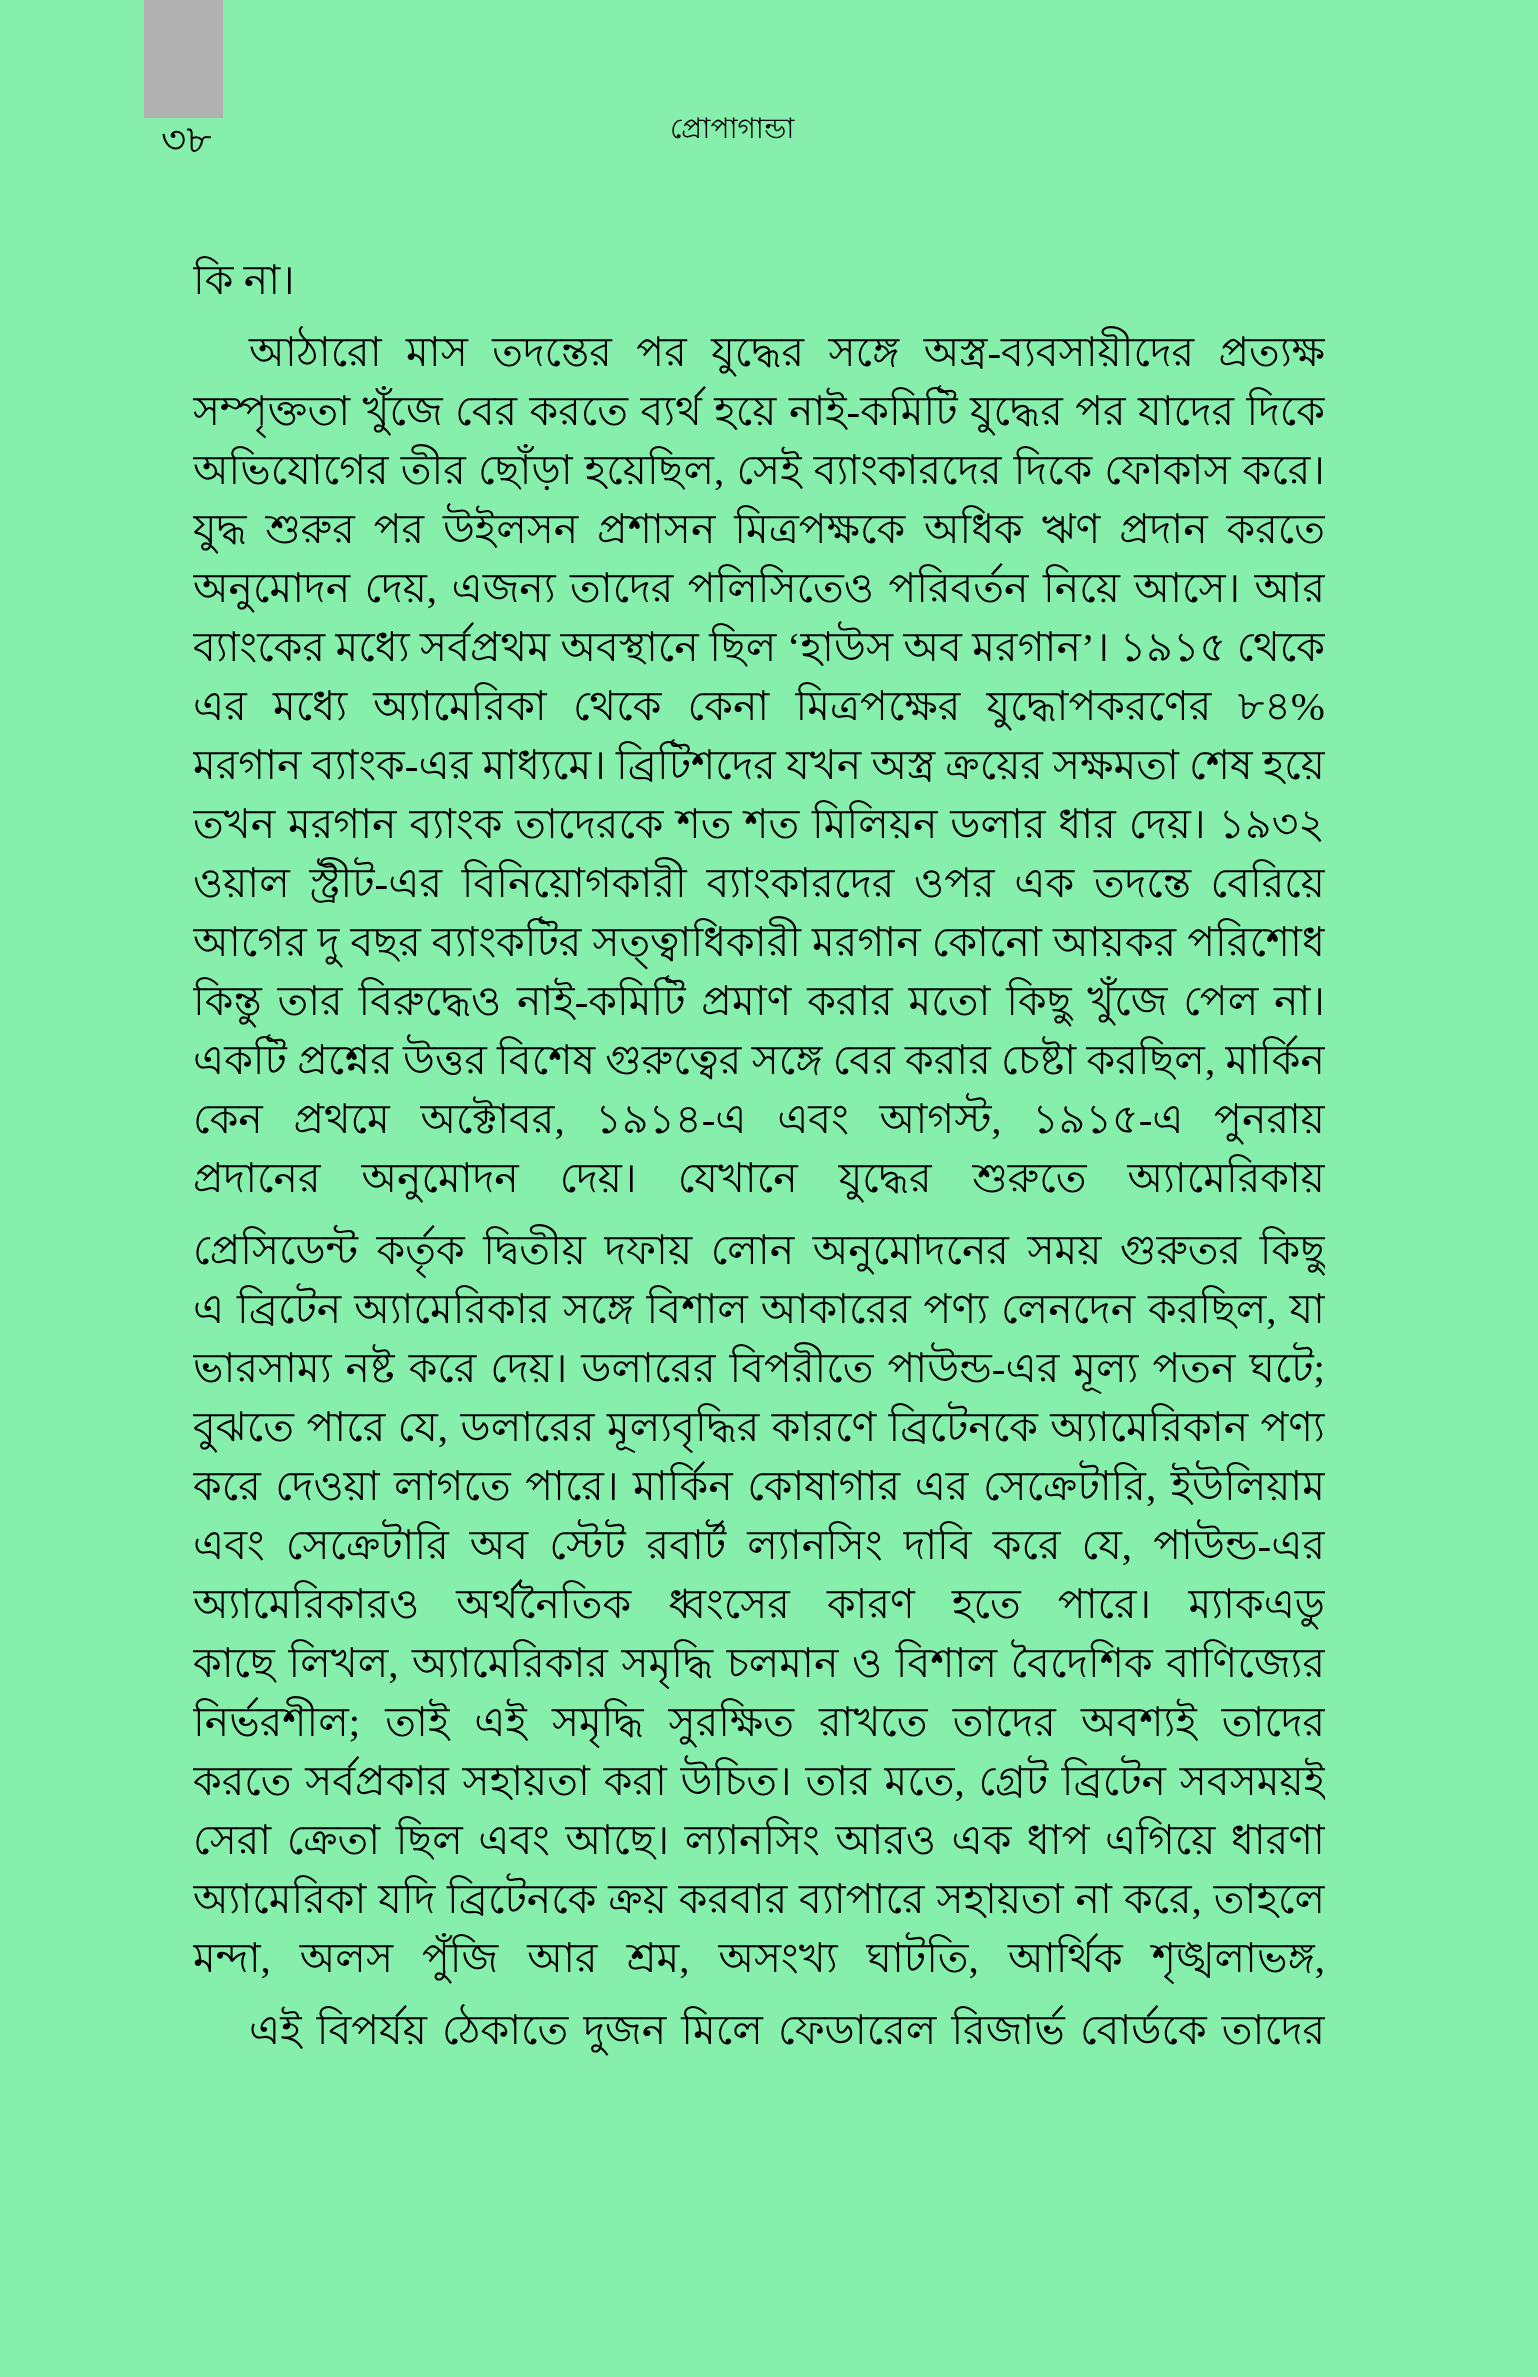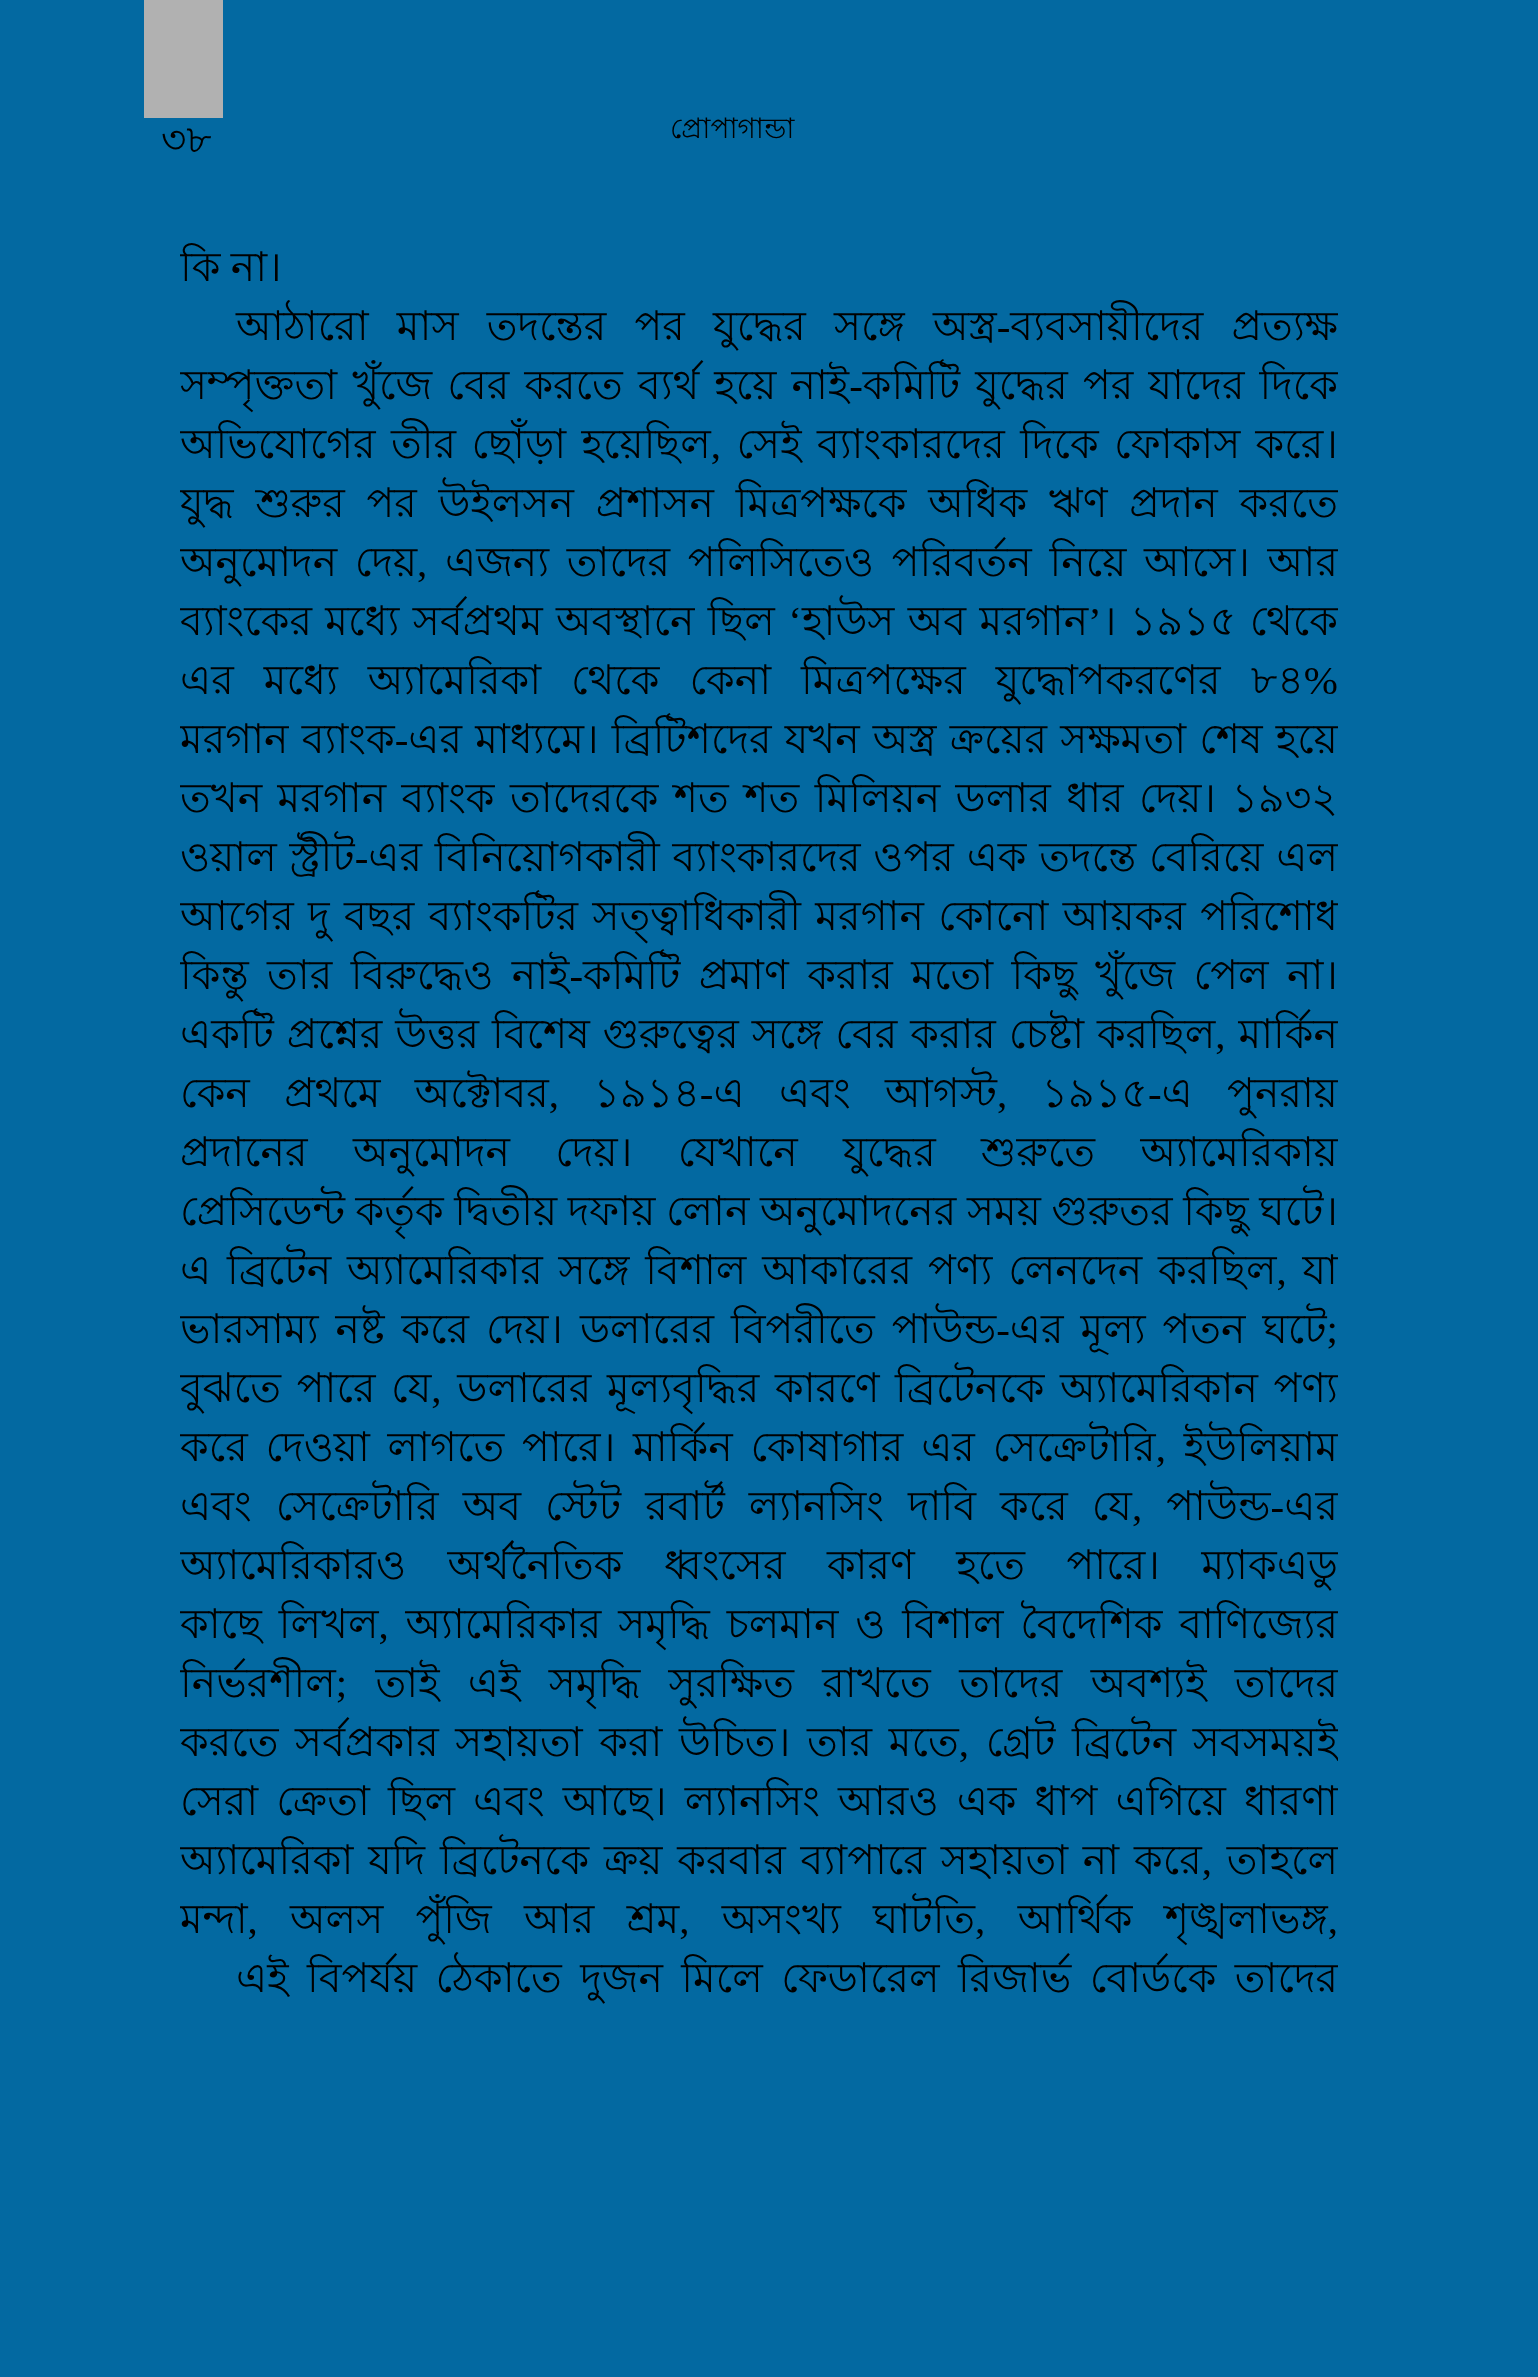--- a/index.html
+++ b/index.html
@@ -1,39 +1,39 @@
 <!DOCTYPE html>
 <html lang="bn" style="font-size:15px"><head>
 <meta charset="utf-8">
 <style>
   html,body{margin:0;padding:0;background:#e8e8e8;}
   #page{
     position:relative;
     width:1538px;height:2377px;
-    background:#0369a1;
+    background:#86efac;
     overflow:hidden;
     font-family:"Liberation Serif", serif;
     color:#000000;
   }
   .corner-block{
     position:absolute;left:144px;top:0;width:79px;height:118px;
     background:#b1b1b1;
   }
   .folio{
     position:absolute;left:161px;top:119px;
     font-size:39px;line-height:1.1;white-space:nowrap;
   }
   .running-head{
     position:absolute;left:670px;top:114px;
     font-size:28px;line-height:1.1;white-space:nowrap;
   }
   .body-text{
     position:absolute;left:180px;top:238px;width:1158px;
   }
-  .para{margin:0;padding:0;}
+  .para{margin:13px;padding:0;}
   .line{
     height:59px;
     line-height:59px;
     font-size:41px;
     text-align:justify;
     text-align-last:justify;
     overflow:hidden;
     white-space:normal;
   }
   .line.last{

